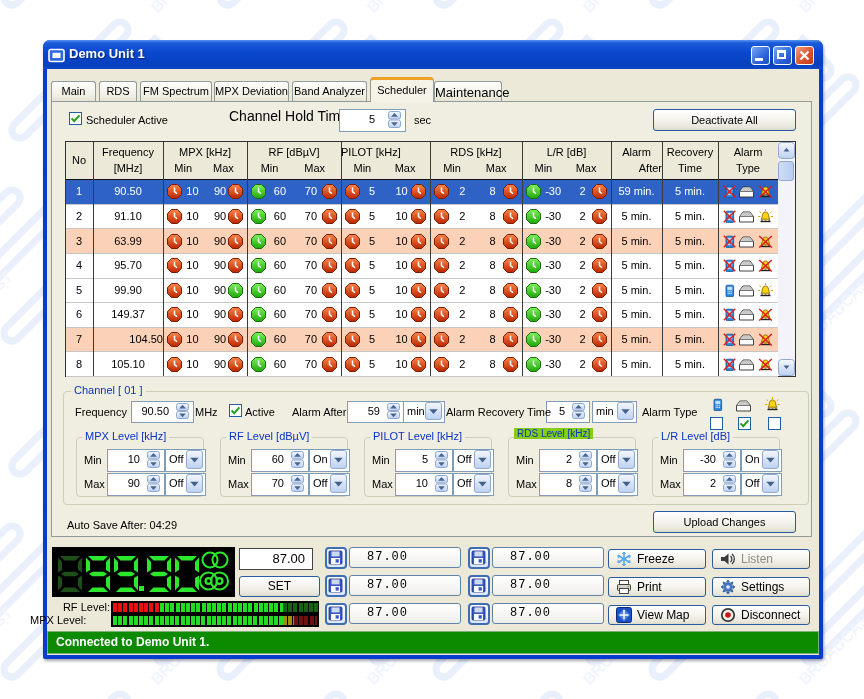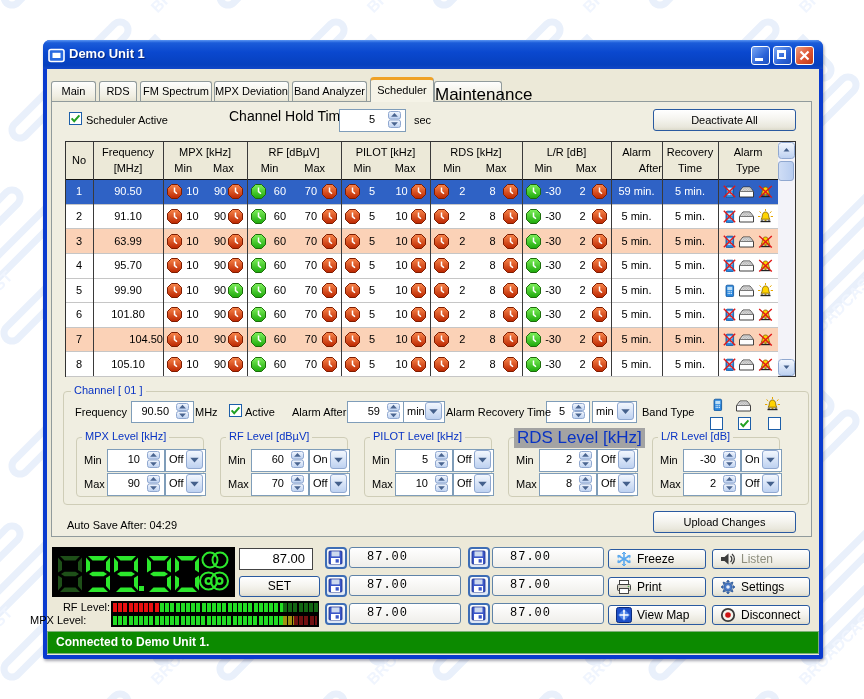--- a/index.html
+++ b/index.html
@@ -157,21 +157,21 @@
 <div class="abs" style="left:214px;top:81px;width:75px;height:21px;z-index:3;box-sizing:border-box;border:1px solid #919b9c;border-bottom:none;border-radius:3px 3px 0 0;background:linear-gradient(180deg,#fefefd,#f0eee2 70%,#e4e1cf)">
     <div style="font-size:11px;text-align:center;margin-top:3px">MPX Deviation</div>
   </div>
 <div class="abs" style="left:292px;top:81px;width:75px;height:21px;z-index:3;box-sizing:border-box;border:1px solid #919b9c;border-bottom:none;border-radius:3px 3px 0 0;background:linear-gradient(180deg,#fefefd,#f0eee2 70%,#e4e1cf)">
     <div style="font-size:11px;text-align:center;margin-top:3px">Band Analyzer</div>
   </div>
 <div class="abs" style="left:370px;top:77px;width:64px;height:25px;z-index:4;box-sizing:border-box;border:1px solid #919b9c;border-bottom:none;border-radius:4px 4px 0 0;background:#f5f3e7;border-top:3px solid #efa125">
     <div style="font-size:11px;text-align:center;margin-top:4px">Scheduler</div>
   </div>
 <div class="abs" style="left:434px;top:81px;width:68px;height:21px;z-index:3;box-sizing:border-box;border:1px solid #919b9c;border-bottom:none;border-radius:3px 3px 0 0;background:linear-gradient(180deg,#fefefd,#f0eee2 70%,#e4e1cf)">
-    <div style="font-size:17px;text-align:center;margin-top:3px">Maintenance</div>
+    <div style="font-size:13px;text-align:center;margin-top:3px">Maintenance</div>
   </div>
 <div class="abs" style="left:51px;top:101px;width:761px;height:436px;z-index:3;box-sizing:border-box;border:1px solid #919b9c;background:#f0eee1"></div>
 <div class="abs" style="z-index:4">
 <svg style="position:absolute;left:69px;top:112px" width="13" height="13" viewBox="0 0 13 13">
       <rect x="0.5" y="0.5" width="12" height="12" fill="#fff" stroke="#1d5fa9"></rect>
       <path d="M2.6,6.4 L5.2,9.2 L10.4,3.4" stroke="#21a121" stroke-width="2" fill="none"></path>
     </svg>
 <div class="abs" style="left:86px;top:114px;font-size:11px;z-index:4">Scheduler Active</div>
 <div class="abs" style="left:229px;top:108px;font-size:14px;z-index:4">Channel Hold Time</div>
 </div>
@@ -203,21 +203,21 @@
 <div class="abs" style="left:778px;top:142px;width:1px;height:234px;z-index:5;background:#3a3a3a"></div>
 <div class="abs" style="left:65px;top:154px;width:28px;text-align:center;font-size:11px;z-index:6">No</div>
 <div class="abs" style="left:93px;top:146px;width:70px;text-align:center;font-size:11px;z-index:6">Frequency</div>
 <div class="abs" style="left:93px;top:162px;width:70px;text-align:center;font-size:11px;z-index:6">[MHz]</div>
 <div class="abs" style="left:163px;top:146px;width:84px;text-align:center;font-size:11px;z-index:6">MPX [kHz]</div>
 <div class="abs" style="left:169.16px;top:162px;width:28px;text-align:center;font-size:11px;z-index:6">Min</div>
 <div class="abs" style="left:209.48px;top:162px;width:28px;text-align:center;font-size:11px;z-index:6">Max</div>
 <div class="abs" style="left:247px;top:146px;width:94px;text-align:center;font-size:11px;z-index:6">RF [dBµV]</div>
 <div class="abs" style="left:255.56px;top:162px;width:28px;text-align:center;font-size:11px;z-index:6">Min</div>
 <div class="abs" style="left:300.68px;top:162px;width:28px;text-align:center;font-size:11px;z-index:6">Max</div>
-<div class="abs" style="left:341px;top:146px;width:89px;text-align:center;font-size:11px;z-index:6">PILOT [kHz]</div>
+<div class="abs" style="left:341px;top:146px;width:89px;text-align:left;font-size:11px;z-index:6">PILOT [kHz]</div>
 <div class="abs" style="left:348.36px;top:162px;width:28px;text-align:center;font-size:11px;z-index:6">Min</div>
 <div class="abs" style="left:391.08px;top:162px;width:28px;text-align:center;font-size:11px;z-index:6">Max</div>
 <div class="abs" style="left:430px;top:146px;width:92px;text-align:center;font-size:11px;z-index:6">RDS [kHz]</div>
 <div class="abs" style="left:438.08px;top:162px;width:28px;text-align:center;font-size:11px;z-index:6">Min</div>
 <div class="abs" style="left:482.24px;top:162px;width:28px;text-align:center;font-size:11px;z-index:6">Max</div>
 <div class="abs" style="left:522px;top:146px;width:89px;text-align:center;font-size:11px;z-index:6">L/R [dB]</div>
 <div class="abs" style="left:529.36px;top:162px;width:28px;text-align:center;font-size:11px;z-index:6">Min</div>
 <div class="abs" style="left:572.08px;top:162px;width:28px;text-align:center;font-size:11px;z-index:6">Max</div>
 <div class="abs" style="left:611px;top:146px;width:51px;text-align:center;font-size:11px;z-index:6">Alarm</div>
 <div class="abs" style="left:611px;top:162px;width:51px;text-align:right;font-size:11px;z-index:6">After</div>
@@ -701,21 +701,21 @@
         <line x1="15" y1="7.5" x2="12.7" y2="7.5"></line>
       </g>
       <path d="M7.5,3 C5.4,3 4.4,4.8 4.3,6.8 C4.2,8.6 3.6,9.6 3,10.2 L12,10.2 C11.4,9.6 10.8,8.6 10.7,6.8 C10.6,4.8 9.6,3 7.5,3 Z" fill="#ffd400" stroke="#7a5a00" stroke-width="0.8"></path>
       <circle cx="7.5" cy="11.2" r="1" fill="#caa000"></circle>
       <path d="M2.5,12.5 L12.5,12.5" stroke="#222" stroke-width="1.4"></path>
       <path d="M4,12.5 L4,10.8 M11,12.5 L11,10.8" stroke="#222" stroke-width="1"></path>
     </svg>
   </div>
 <div class="abs" style="left:66px;top:303.125px;width:712px;height:23.625px;background:#ffffff;z-index:4;border-bottom:1px solid #c6c6c6"></div>
 <div class="abs" style="left:65px;top:308.4375px;width:28px;text-align:center;font-size:11px;color:#000;z-index:5">6</div>
-<div class="abs" style="left:93px;top:308.4375px;width:70px;text-align:center;font-size:11px;color:#000;z-index:5">101.80</div>
+<div class="abs" style="left:93px;top:308.4375px;width:70px;text-align:center;font-size:11px;color:#000;z-index:5">149.37</div>
 <div class="abs" style="z-index:5">
     <svg style="position:absolute;left:167px;top:307.4375px" width="15" height="15" viewBox="0 0 15 15">
       <polygon points="4.5,0.5 10.5,0.5 14.5,4.5 14.5,10.5 10.5,14.5 4.5,14.5 0.5,10.5 0.5,4.5" fill="url(#gradR)" stroke="#7e1c00" stroke-width="1"></polygon>
       <polyline points="7.5,3.6 7.5,7.6 10,9.8" fill="none" stroke="#fff" stroke-width="1.5"></polyline>
     </svg>
     <svg style="position:absolute;left:228px;top:307.4375px" width="15" height="15" viewBox="0 0 15 15">
       <polygon points="4.5,0.5 10.5,0.5 14.5,4.5 14.5,10.5 10.5,14.5 4.5,14.5 0.5,10.5 0.5,4.5" fill="url(#gradR)" stroke="#7e1c00" stroke-width="1"></polygon>
       <polyline points="7.5,3.6 7.5,7.6 10,9.8" fill="none" stroke="#fff" stroke-width="1.5"></polyline>
     </svg>
     <svg style="position:absolute;left:251px;top:307.4375px" width="15" height="15" viewBox="0 0 15 15">
@@ -1039,21 +1039,21 @@
         <rect x="0.5" y="8.5" width="12" height="7.0" rx="2" fill="url(#spinbg)" stroke="#90a8d0"></rect>
         <polygon points="6.5,1.7999999999999998 9.9,5.6 3.1,5.6" fill="#4a6590"></polygon>
         <polygon points="6.5,14.2 9.9,10.4 3.1,10.4" fill="#4a6590"></polygon>
       </svg></div>
 <div style="position:absolute;left:592px;top:401px;width:43px;height:20px;border:1px solid #7f9db9;background:#fff"></div>
     <div style="position:absolute;left:596px;top:401px;width:35px;height:20px;line-height:20px;font-size:11px">min</div>
     <svg style="position:absolute;left:617px;top:402px" width="17" height="18" viewBox="0 0 17 18">
       <rect x="0.5" y="0.5" width="16" height="17" rx="2.5" fill="url(#spinbg)" stroke="#90a8d0"></rect>
       <polygon points="8.5,12.0 4.3,7.2 12.7,7.2" fill="#44608c"></polygon>
     </svg>
-<div class="abs" style="left:642px;top:406px;font-size:11px;z-index:5">Band Type</div>
+<div class="abs" style="left:642px;top:406px;font-size:11px;z-index:5">Alarm Type</div>
 <svg style="position:absolute;left:711px;top:398px" width="13" height="13" viewBox="0 0 13 13">
       <rect x="3" y="1.2" width="7.6" height="11.5" rx="1.3" fill="#2a86dd" stroke="#0c4f96" stroke-width="0.8"></rect>
       <rect x="4.3" y="2.8" width="5" height="3.4" fill="#bfe0f7"></rect>
       <g fill="#dff0fb">
         <rect x="4.6" y="7.2" width="1.1" height="1.1"></rect>
         <rect x="6.2" y="7.2" width="1.1" height="1.1"></rect>
         <rect x="7.8" y="7.2" width="1.1" height="1.1"></rect>
         <rect x="4.6" y="9" width="1.1" height="1.1"></rect>
         <rect x="6.2" y="9" width="1.1" height="1.1"></rect>
         <rect x="7.8" y="9" width="1.1" height="1.1"></rect>
@@ -1189,21 +1189,21 @@
         <polygon points="6.5,2.05 9.9,5.85 3.1,5.85" fill="#4a6590"></polygon>
         <polygon points="6.5,14.95 9.9,11.15 3.1,11.15" fill="#4a6590"></polygon>
       </svg></div>
 <div style="position:absolute;left:453px;top:473px;width:39px;height:21px;border:1px solid #7f9db9;background:#fff"></div>
     <div style="position:absolute;left:457px;top:473px;width:31px;height:21px;line-height:21px;font-size:11px">Off</div>
     <svg style="position:absolute;left:474px;top:474px" width="17" height="19" viewBox="0 0 17 19">
       <rect x="0.5" y="0.5" width="16" height="18" rx="2.5" fill="url(#spinbg)" stroke="#90a8d0"></rect>
       <polygon points="8.5,12.5 4.3,7.7 12.7,7.7" fill="#44608c"></polygon>
     </svg>
 <div style="position:absolute;left:508px;top:437px;width:128px;height:60px;box-sizing:border-box;border:1px solid #cfcdb7;border-radius:4px"></div>
-    <div style="position:absolute;left:514px;top:428px;background:#a3a3a3;padding:0 3px;font-size:17px;color:#0933c4">RDS Level [kHz]</div>
+    <div style="position:absolute;left:514px;top:428px;background:#84cc16;padding:0 3px;font-size:10px;color:#0933c4">RDS Level [kHz]</div>
 <div class="abs" style="left:516px;top:454px;font-size:11px;z-index:5">Min</div>
 <div style="position:absolute;left:539px;top:449px;width:56px;height:21px;border:1px solid #7f9db9;background:#fff"></div>
     <div style="position:absolute;left:539px;top:449px;width:33px;height:21px;line-height:21px;text-align:right;font-size:11px">2</div>
     <div style="position:absolute;left:579px;top:451px;width:13px;height:17px"><svg width="13" height="17" viewBox="0 0 13 17">
         <rect x="0.5" y="0.5" width="12" height="7.5" rx="2" fill="url(#spinbg)" stroke="#90a8d0"></rect>
         <rect x="0.5" y="9.0" width="12" height="7.5" rx="2" fill="url(#spinbg)" stroke="#90a8d0"></rect>
         <polygon points="6.5,2.05 9.9,5.85 3.1,5.85" fill="#4a6590"></polygon>
         <polygon points="6.5,14.95 9.9,11.15 3.1,11.15" fill="#4a6590"></polygon>
       </svg></div>
 <div style="position:absolute;left:597px;top:449px;width:39px;height:21px;border:1px solid #7f9db9;background:#fff"></div>

